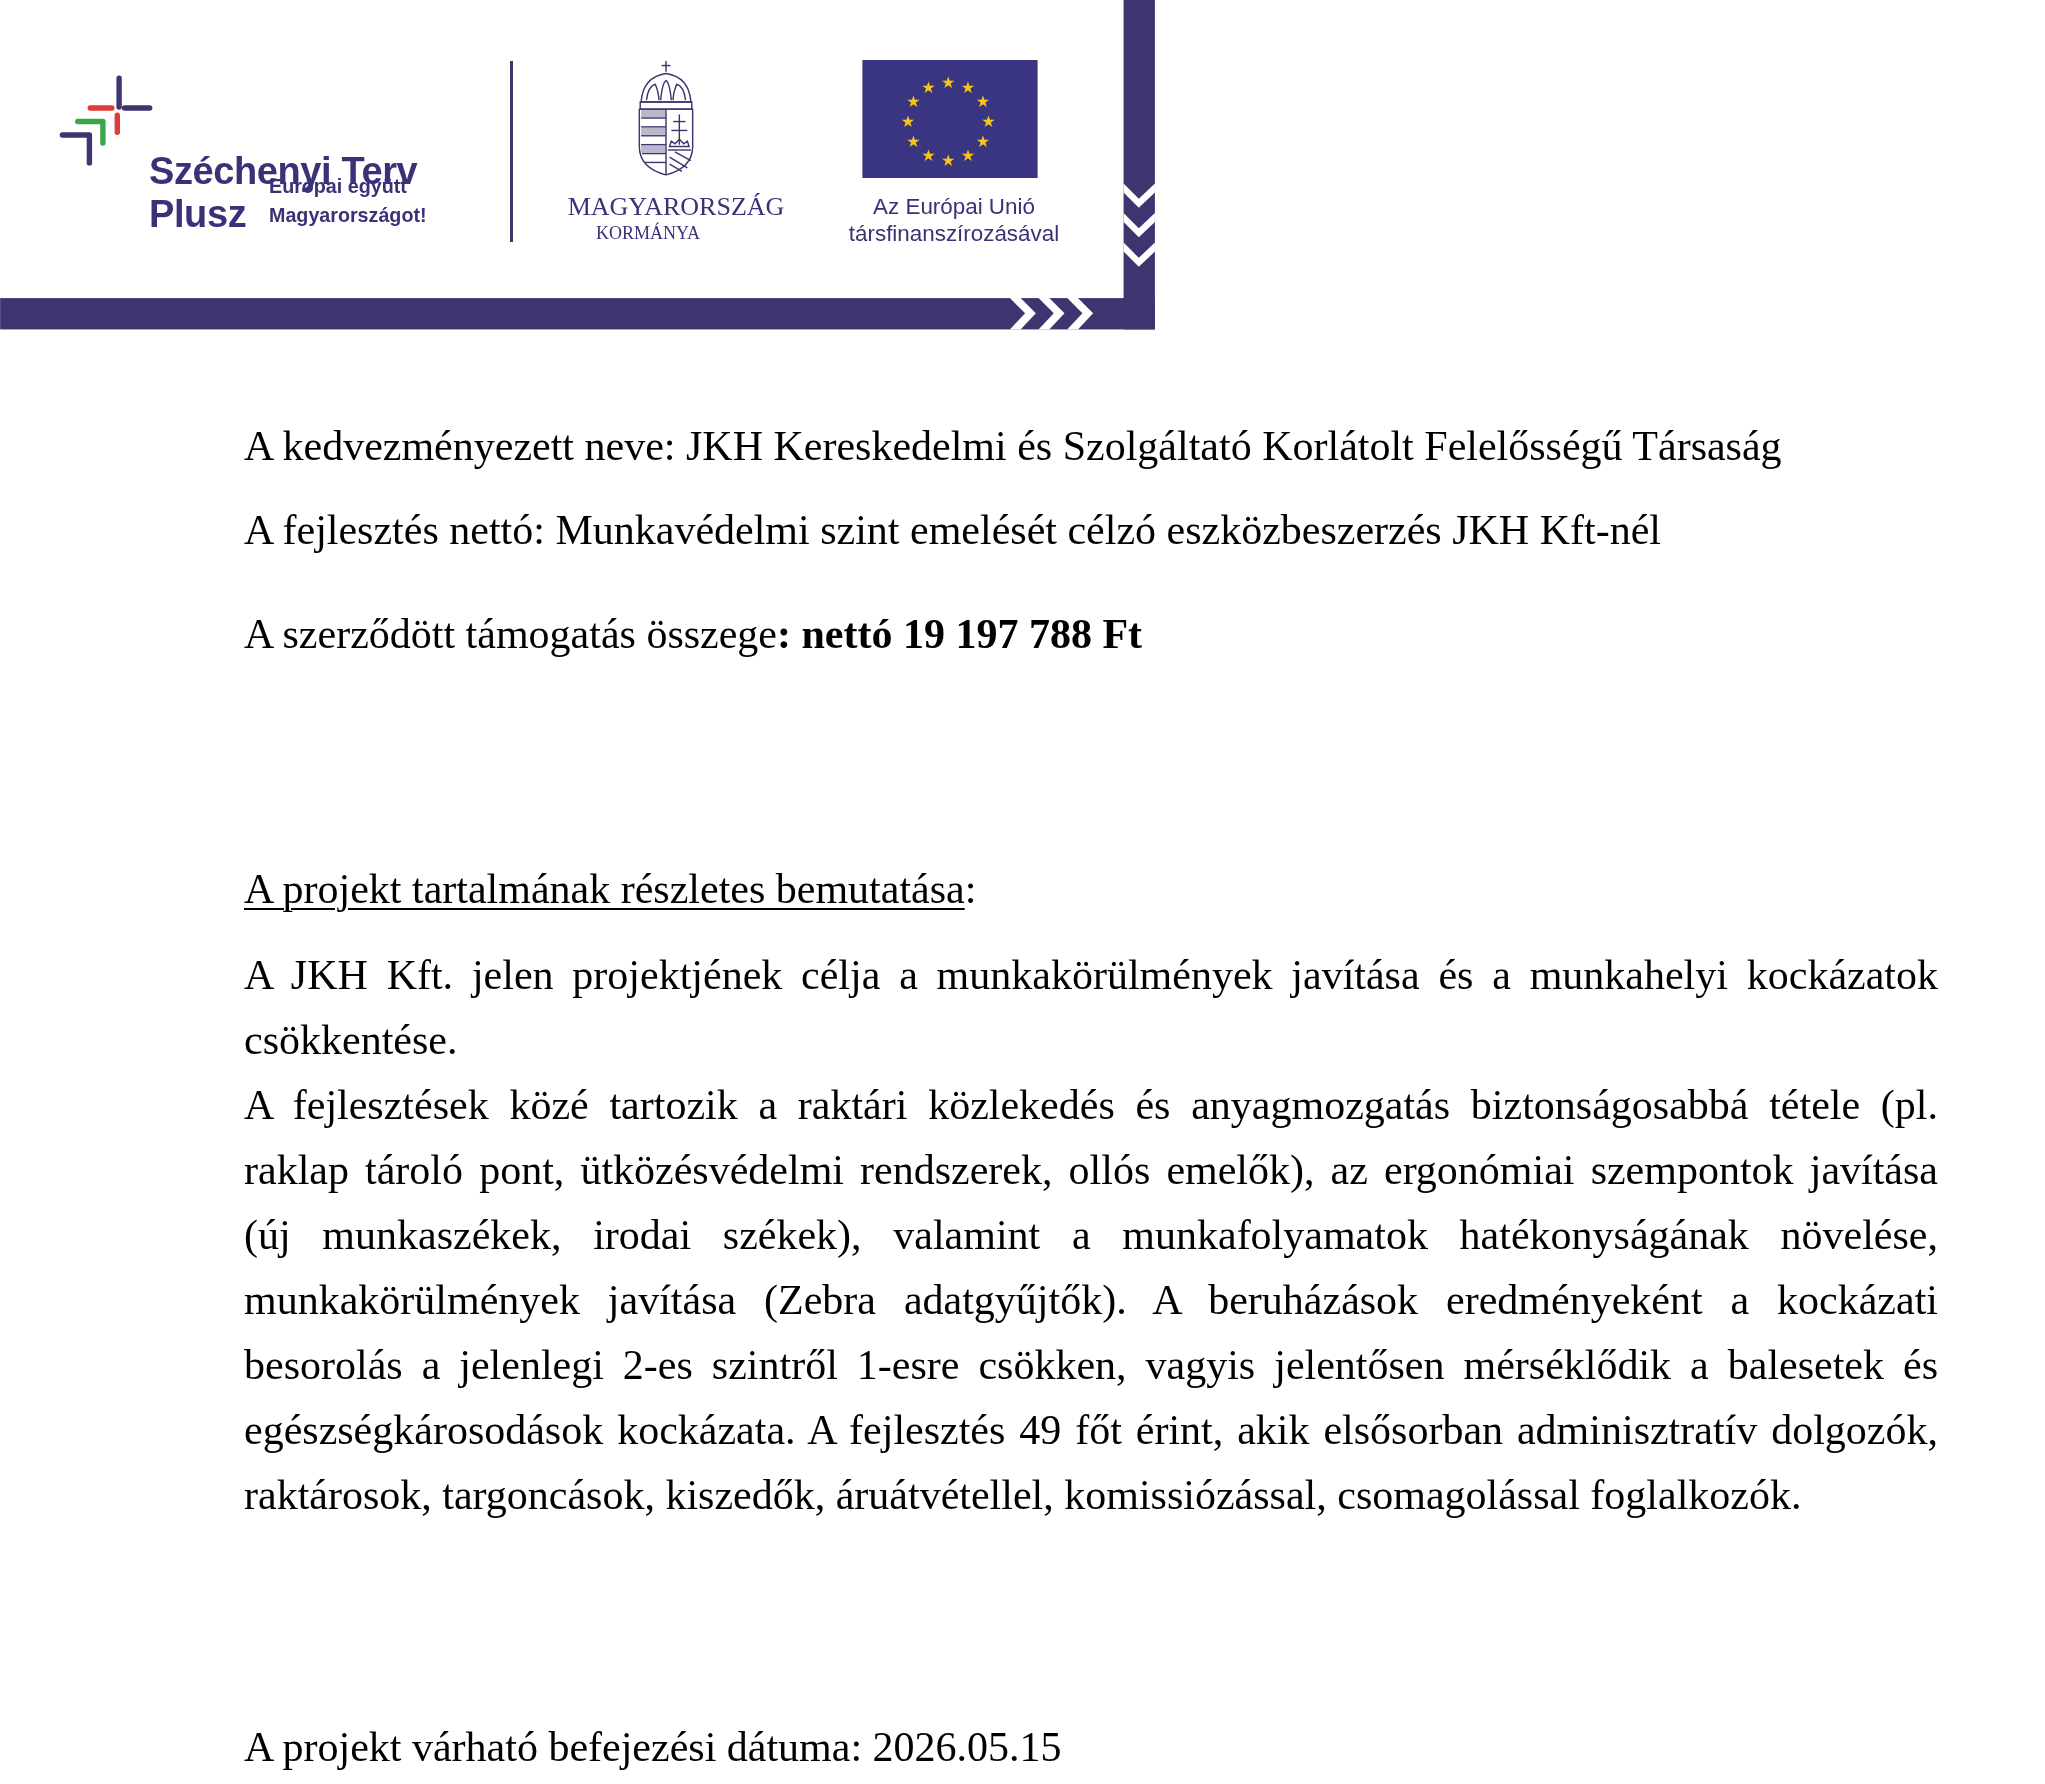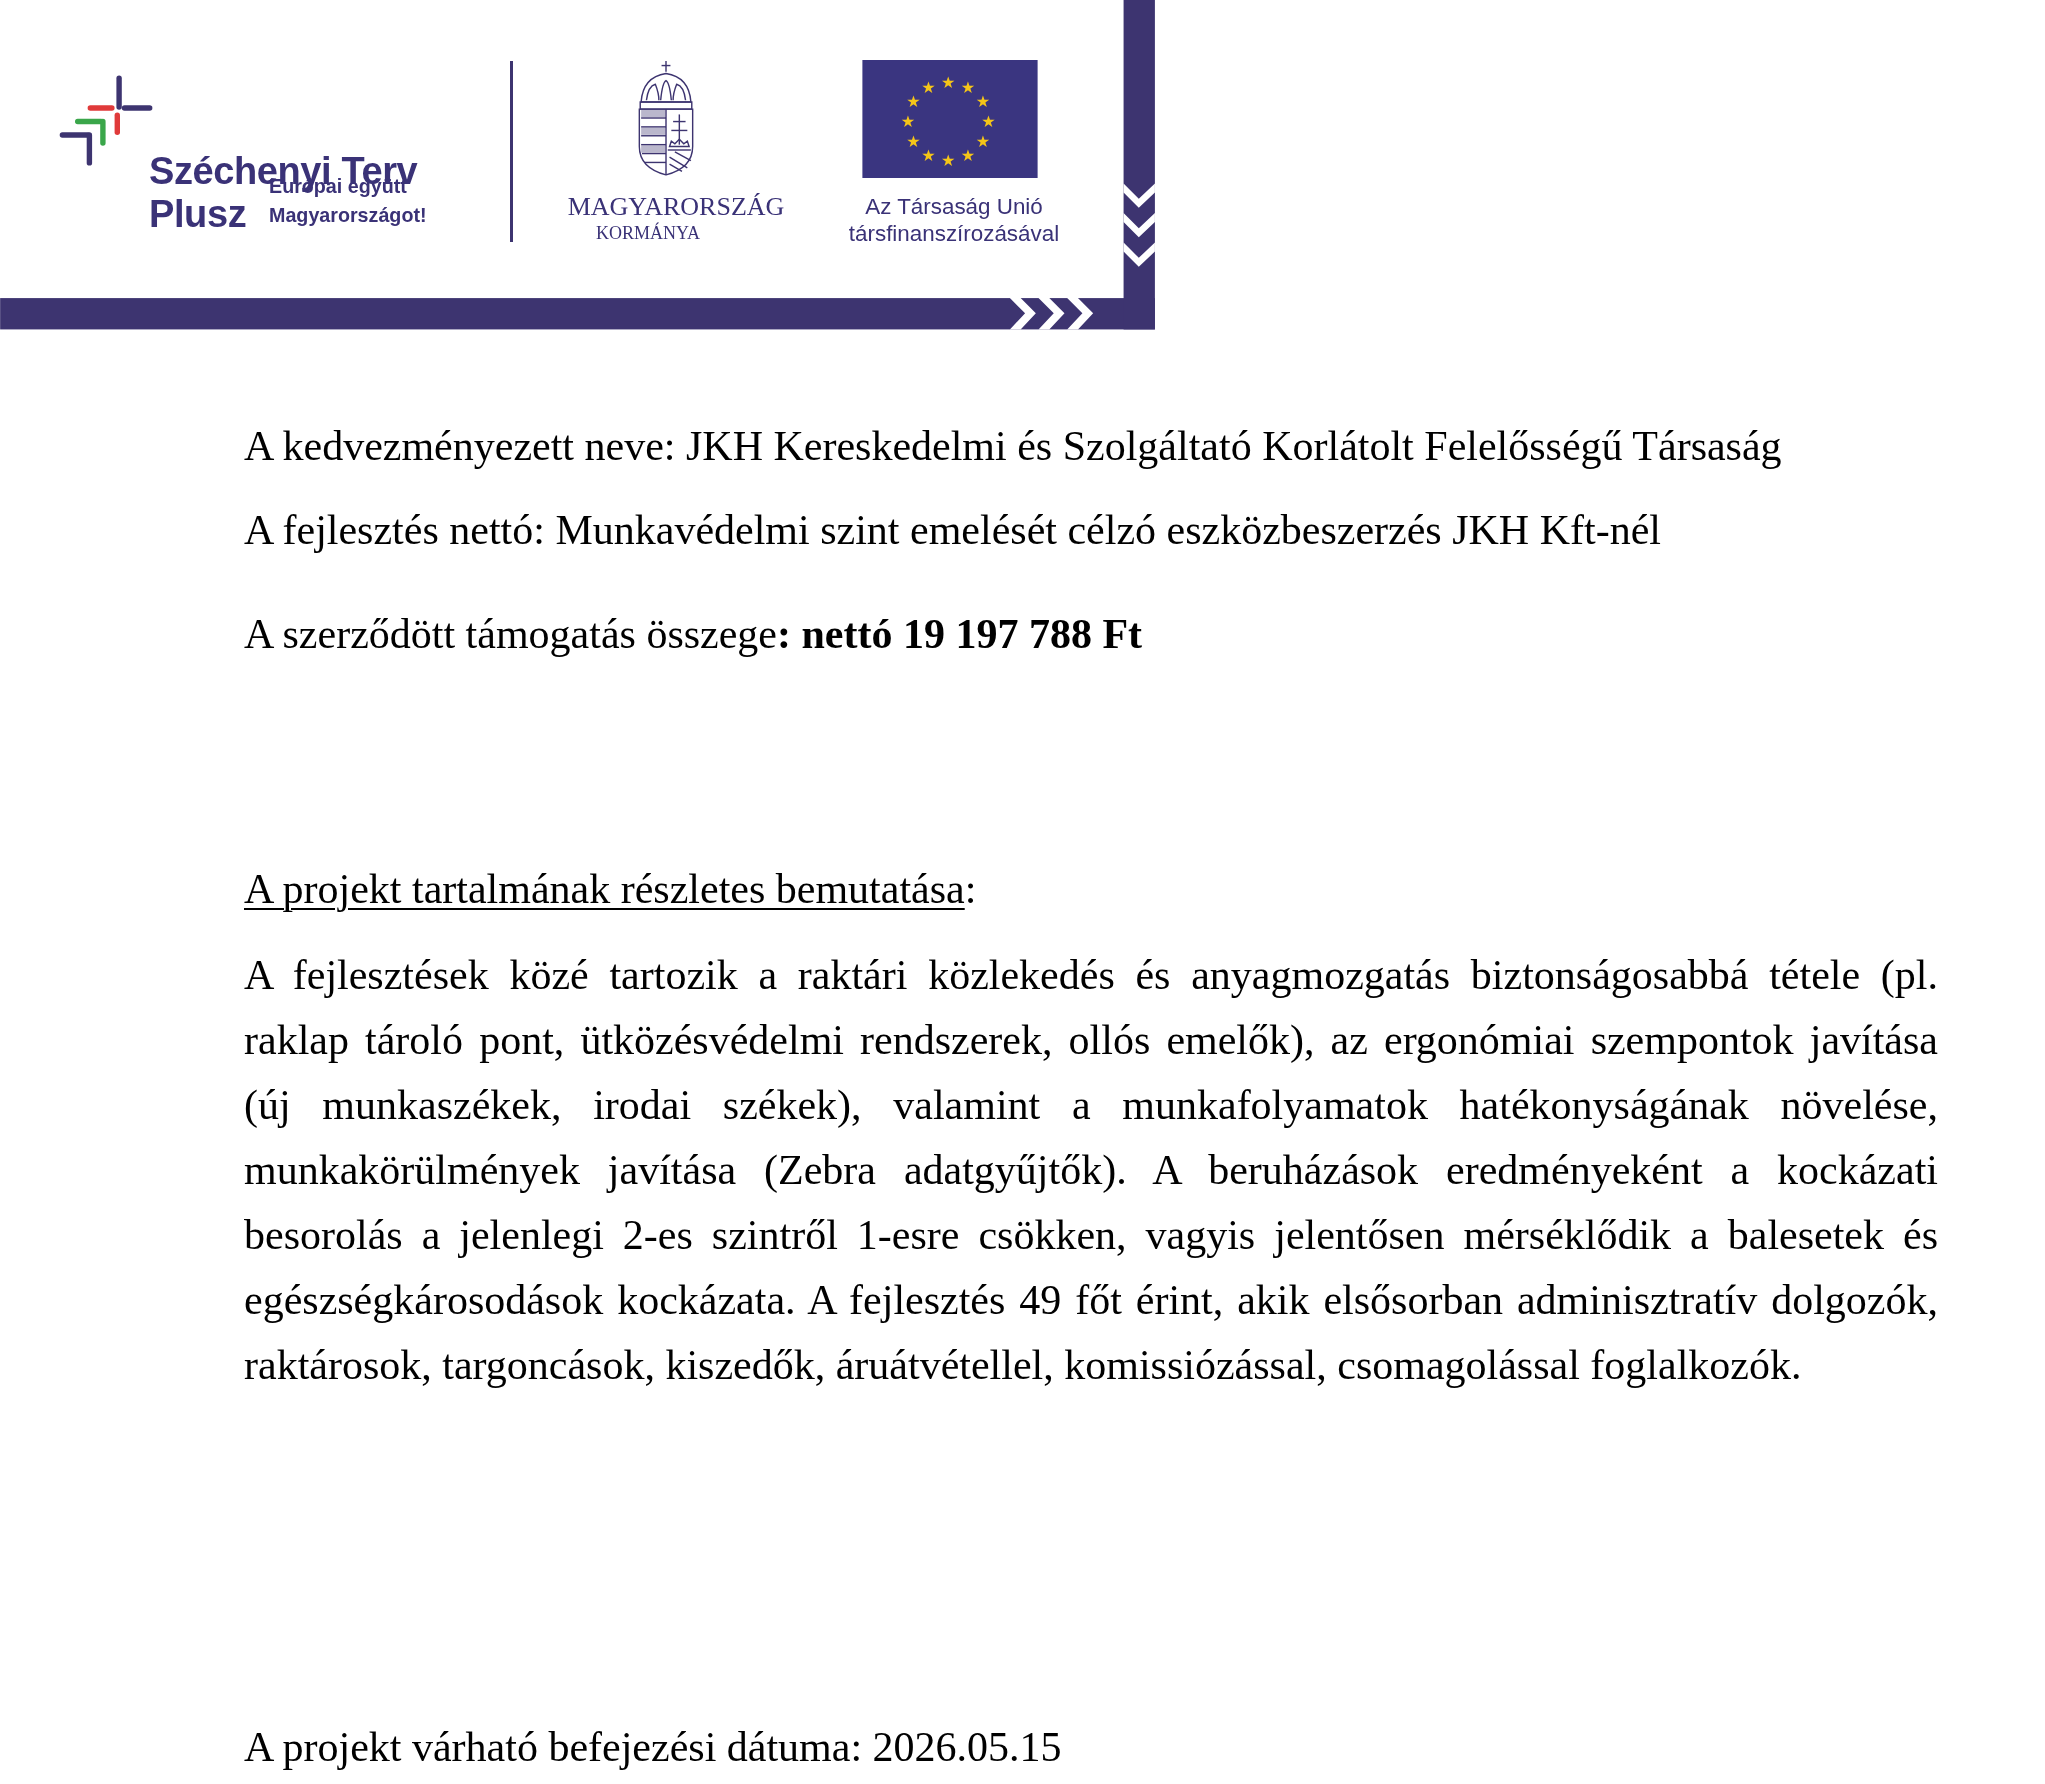--- a/index.html
+++ b/index.html
@@ -111,40 +111,41 @@
       <text x="135" y="97" font-size="18" text-anchor="middle" font-family="DejaVu Sans, sans-serif">★</text>
       <text x="118" y="113" font-size="18" text-anchor="middle" font-family="DejaVu Sans, sans-serif">★</text>
       <text x="96" y="119" font-size="18" text-anchor="middle" font-family="DejaVu Sans, sans-serif">★</text>
       <text x="74" y="113" font-size="18" text-anchor="middle" font-family="DejaVu Sans, sans-serif">★</text>
       <text x="57" y="97" font-size="18" text-anchor="middle" font-family="DejaVu Sans, sans-serif">★</text>
       <text x="51" y="75" font-size="18" text-anchor="middle" font-family="DejaVu Sans, sans-serif">★</text>
       <text x="57" y="53" font-size="18" text-anchor="middle" font-family="DejaVu Sans, sans-serif">★</text>
       <text x="74" y="37" font-size="18" text-anchor="middle" font-family="DejaVu Sans, sans-serif">★</text>
     </g>
   </svg>
-  <div class="abs eu-text" style="left:815px;top:193px;width:278px;font-size:22.4px;line-height:27px;">Az Társaság Unió</div>
+  <div class="abs eu-text" style="left:815px;top:193px;width:278px;font-size:22.4px;line-height:27px;">Az Európai Unió</div>
   <div class="abs eu-text" style="left:815px;top:220px;width:278px;font-size:22.4px;line-height:27px;">társfinanszírozásával</div>
 </div>
 
 <div class="line" style="top:414px;">
   <span>A kedvezményezett neve: </span><span>JKH Kereskedelmi és Szolgáltató Korlátolt Felelősségű Társaság</span>
 </div>
 
 <div class="line" style="top:498px;">
   <span>A fejlesztés nettó: </span><span>Munkavédelmi szint emelését célzó eszközbeszerzés JKH Kft-nél</span>
 </div>
 
 <div class="line" style="top:602px;">
   <span>A szerződött támogatás összege</span><span class="bold">: nettó 19 197 788 Ft</span>
 </div>
 
 <div class="line" style="top:857px;">
   <span class="u">A projekt tartalmának részletes bemutatása</span><span>:</span>
 </div>
 
 <div class="para" style="top:943px;">
+  <p>A JKH Kft. jelen projektjének célja a munkakörülmények javítása és a munkahelyi kockázatok csökkentése.</p>
   <p>A fejlesztések közé tartozik a raktári közlekedés és anyagmozgatás biztonságosabbá tétele (pl. raklap tároló pont, ütközésvédelmi rendszerek, ollós emelők), az ergonómiai szempontok javítása (új munkaszékek, irodai székek), valamint a munkafolyamatok hatékonyságának növelése, munkakörülmények javítása (Zebra adatgyűjtők). A beruházások eredményeként a kockázati besorolás a jelenlegi 2-es szintről 1-esre csökken, vagyis jelentősen mérséklődik a balesetek és egészségkárosodások kockázata. A fejlesztés 49 főt érint, akik elsősorban adminisztratív dolgozók, raktárosok, targoncások, kiszedők, áruátvétellel, komissiózással, csomagolással foglalkozók.</p>
 </div>
 
 <div class="line" style="top:1715px;">
   <span>A projekt várható befejezési dátuma: </span><span>2026.05.15</span>
 </div>
 
 
 </body></html>

